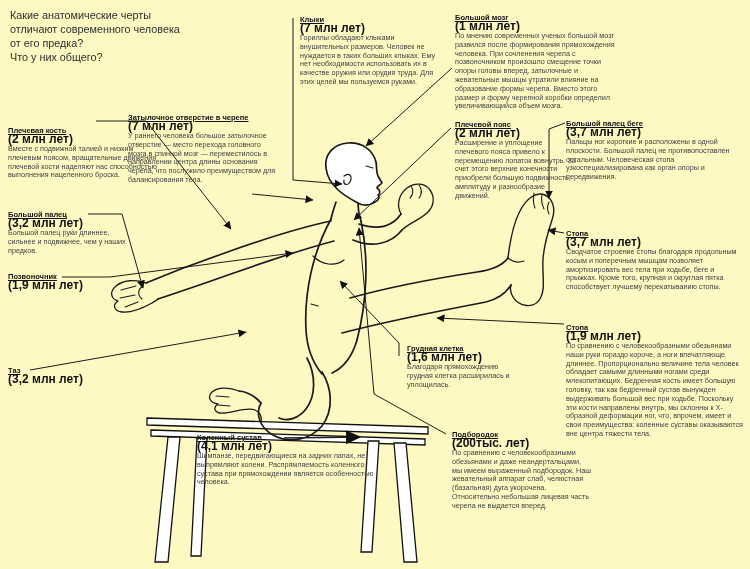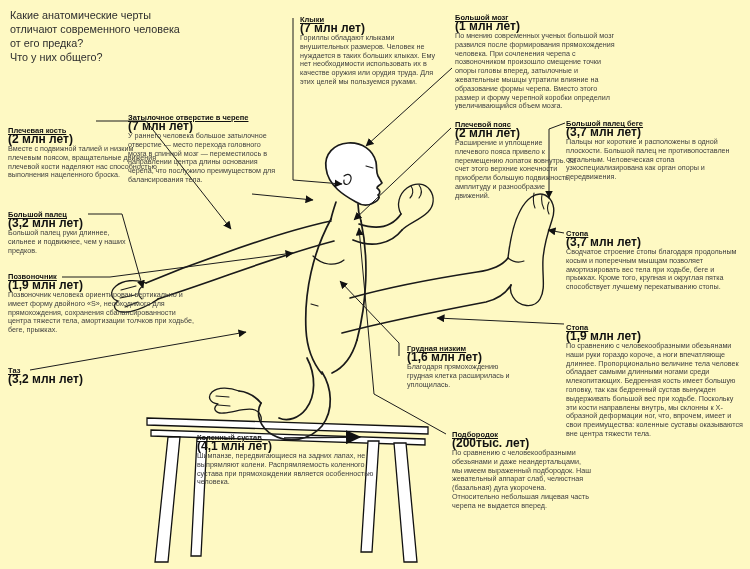--- a/index.html
+++ b/index.html
@@ -105,21 +105,20 @@
 
   <div class="ann" style="left:8px;top:210px;width:125px">
     <div class="ann-title">Большой палец</div>
     <div class="ann-age">(3,2 млн лет)</div>
     <div class="ann-text">Большой палец руки длиннее, сильнее и подвижнее, чем у наших предков.</div>
   </div>
 
   <div class="ann" style="left:8px;top:272px;width:190px">
     <div class="ann-title">Позвоночник</div>
     <div class="ann-age">(1,9 млн лет)</div>
-    <div class="ann-text">Позвоночник человека ориентирован вертикально и имеет форму двойного «S», необходимого для прямохождения, сохранения сбалансированности центра тяжести тела, амортизации толчков при ходьбе, беге, прыжках.</div>
   </div>
 
   <div class="ann" style="left:8px;top:366px;width:200px">
     <div class="ann-title">Таз</div>
     <div class="ann-age">(3,2 млн лет)</div>
   </div>
 
   <div class="ann" style="left:128px;top:113px;width:150px">
     <div class="ann-title">Затылочное отверстие в черепе</div>
     <div class="ann-age">(7 млн лет)</div>
@@ -156,21 +155,21 @@
     <div class="ann-text">Сводчатое строение стопы благодаря продольным косым и поперечным мышцам позволяет амортизировать вес тела при ходьбе, беге и прыжках. Кроме того, крупная и округлая пятка способствует лучшему перекатыванию стопы.</div>
   </div>
 
   <div class="ann" style="left:566px;top:323px;width:180px">
     <div class="ann-title">Стопа</div>
     <div class="ann-age">(1,9 млн лет)</div>
     <div class="ann-text">По сравнению с человекообразными обезьянами наши руки гораздо короче, а ноги впечатляюще длиннее. Пропорционально величине тела человек обладает самыми длинными ногами среди млекопитающих. Бедренная кость имеет большую головку, так как бедренный сустав вынужден выдерживать большой вес при ходьбе. Поскольку эти кости направлены внутрь, мы склонны к Х-образной деформации ног, что, впрочем, имеет и свои преимущества: коленные суставы оказываются вне центра тяжести тела.</div>
   </div>
 
   <div class="ann" style="left:407px;top:344px;width:118px">
-    <div class="ann-title">Грудная низким</div>
+    <div class="ann-title">Грудная клетка</div>
     <div class="ann-age">(1,6 млн лет)</div>
     <div class="ann-text">Благодаря прямохождению грудная клетка расширилась и уплощилась.</div>
   </div>
 
   <div class="ann" style="left:452px;top:430px;width:140px">
     <div class="ann-title">Подбородок</div>
     <div class="ann-age">(200тыс. лет)</div>
     <div class="ann-text">По сравнению с человекообразными обезьянами и даже неандертальцами, мы имеем выраженный подбородок. Наш жевательный аппарат слаб, челюстная (базальная) дуга укорочена. Относительно небольшая лицевая часть черепа не выдается вперед.</div>
   </div>
 

